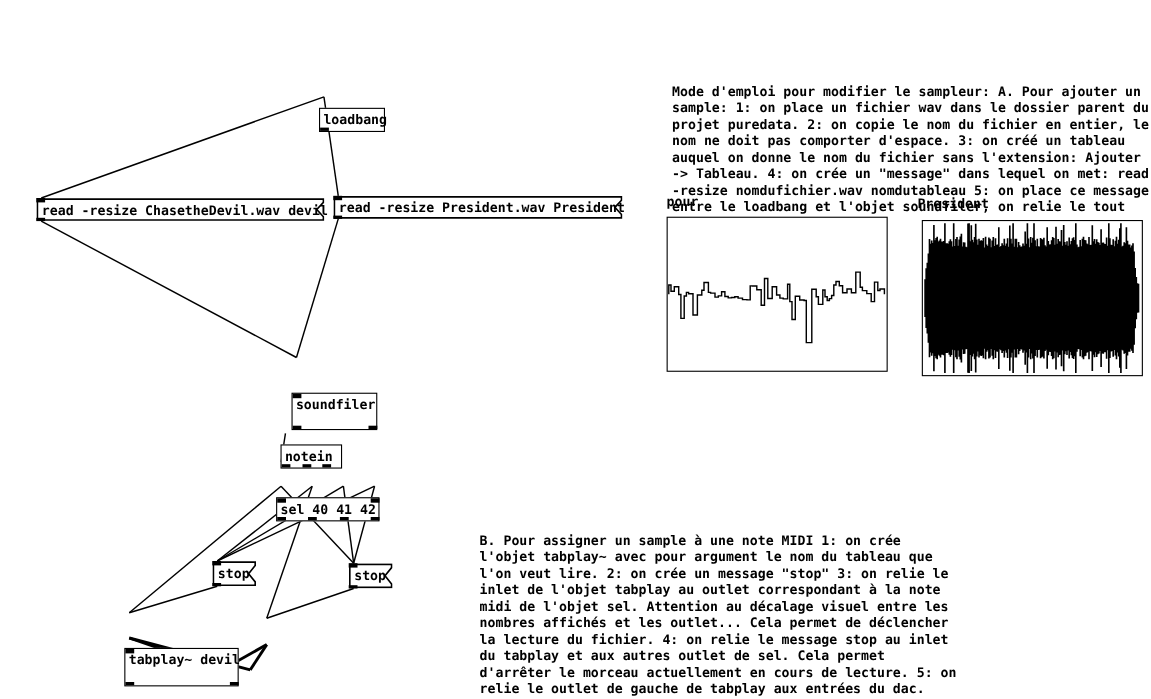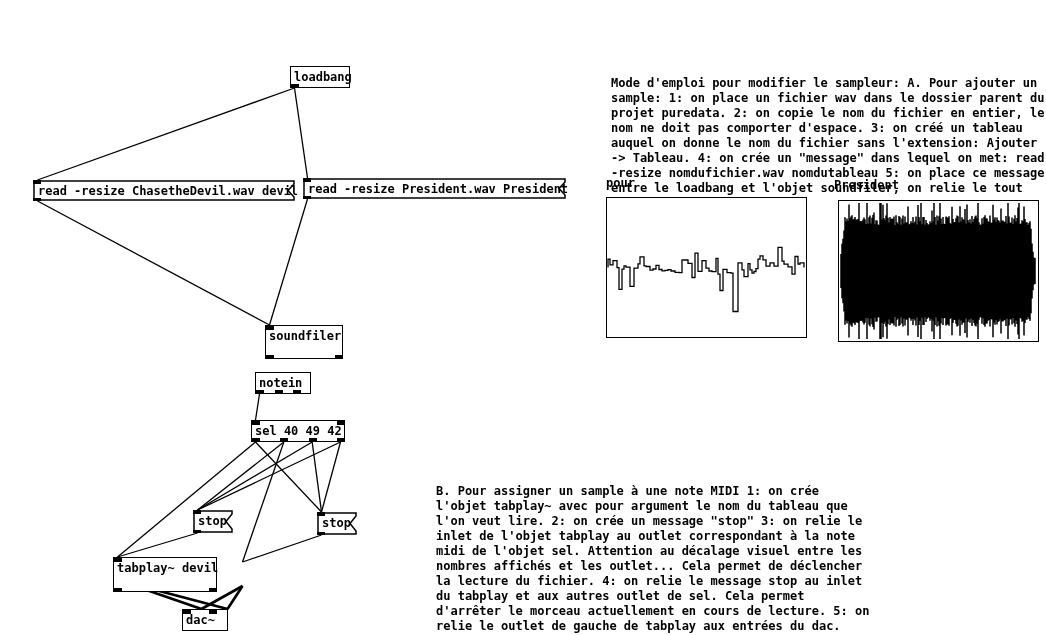--- a/index.html
+++ b/index.html
@@ -1,21 +1,21 @@
 <!DOCTYPE html>
 <html><head>
 <meta charset="utf-8">
 <style>
   html,body{margin:0;padding:0;background:#fff;}
   #canvas{position:relative;width:1046px;height:635px;background:#fff;overflow:hidden;
           font-family:"DejaVu Sans Mono",monospace;font-weight:bold;color:#000;}
   #wires{position:absolute;left:0;top:0;z-index:1;}
   .node{position:absolute;background:#fff;z-index:2;box-sizing:border-box;
         font:bold 12px "DejaVu Sans Mono",monospace;white-space:nowrap;}
-  .obj{border:1.5px solid #000;padding:2.5px 0 0 3px;}
+  .obj{border:1.5px solid #000;padding:2.5px 0 0 3px;margin-top:32px;}
   .msg{background:transparent;padding:3.5px 0 0 5px;}
   .msg .flag{position:absolute;left:0;top:0;}
   .lbl{position:relative;}
   .port{position:absolute;width:8px;height:3.5px;background:#000;z-index:3;}
   .comment{position:absolute;z-index:2;font:bold 12px/15px "DejaVu Sans Mono",monospace;white-space:pre;margin-top:24px;}
   .graph{position:absolute;z-index:2;border:1.6px solid #000;background:#fff;box-sizing:border-box;}
   .graph-label{position:absolute;z-index:2;font:bold 12px "DejaVu Sans Mono",monospace;}
 </style>
 </head>
 <body>
@@ -80,21 +80,21 @@
   <div class="graph" style="left:838px;top:200px;width:201px;height:142px">
     <svg class="wave" width="199" height="140">
         <path fill="none" stroke="#000" d="M2,52.9V87.1M3,42.8V97.2M4,37.8V102.2M5,29.5V110.5M6,16.2V123.8M7,20.6V119.4M8,17.6V122.4M9,19.8V120.2M10,3.5V136.5M11,17.3V122.7M12,15.4V124.6M13,14.3V125.7M14,18.5V121.5M15,17.7V122.3M16,16.1V123.9M17,18.5V121.5M18,18.6V121.4M19,18.0V122.0M20,2.0V138.0M21,20.2V119.8M22,20.1V119.9M23,20.6V119.4M24,18.4V121.6M25,16.6V123.4M26,18.3V121.7M27,23.1V116.9M28,2.0V138.0M29,22.7V117.3M30,16.3V123.7M31,14.5V125.5M32,22.4V117.6M33,16.7V123.3M34,14.1V125.9M35,11.4V128.6M36,23.2V116.8M37,19.2V120.8M38,19.5V120.5M39,23.4V116.6M40,23.8V116.2M41,2.1V137.9M42,2.0V138.0M43,18.3V121.7M44,3.8V136.2M45,16.9V123.1M46,19.3V120.7M47,14.5V125.5M48,2.3V137.7M49,16.8V123.2M50,21.4V118.6M51,16.0V124.0M52,18.0V122.0M53,17.4V122.6M54,17.8V122.2M55,15.4V124.6M56,23.9V116.1M57,14.3V125.7M58,21.2V118.8M59,22.7V117.3M60,15.0V125.0M61,16.1V123.9M62,23.8V116.2M63,17.6V122.4M64,14.5V125.5M65,22.6V117.4M66,15.6V124.4M67,21.4V118.6M68,21.3V118.7M69,5.5V134.5M70,23.6V116.4M71,22.7V117.3M72,20.2V119.8M73,21.9V118.1M74,16.0V124.0M75,22.3V117.7M76,20.4V119.6M77,15.6V124.4M78,23.4V116.6M79,3.9V136.1M80,16.1V123.9M81,20.3V119.7M82,2.0V138.0M83,23.3V116.7M84,16.1V123.9M85,16.1V123.9M86,23.8V116.2M87,19.0V121.0M88,21.9V118.1M89,23.4V116.6M90,23.2V116.8M91,20.3V119.7M92,22.3V117.7M93,9.4V130.6M94,20.5V119.5M95,2.0V138.0M96,15.9V124.1M97,23.7V116.3M98,14.5V125.5M99,19.7V120.3M100,15.2V124.8M101,2.0V138.0M102,17.4V122.6M103,22.9V117.1M104,16.1V123.9M105,22.8V117.2M106,23.1V116.9M107,15.4V124.6M108,16.3V123.7M109,16.9V123.1M110,15.2V124.8M111,22.0V118.0M112,23.0V117.0M113,5.7V134.3M114,18.0V122.0M115,21.3V118.7M116,21.1V118.9M117,17.3V122.7M118,14.5V125.5M119,15.3V124.7M120,21.5V118.5M121,5.2V134.8M122,20.6V119.4M123,16.3V123.7M124,18.3V121.7M125,18.5V121.5M126,8.0V132.0M127,22.4V117.6M128,3.5V136.5M129,18.9V121.1M130,21.6V118.4M131,18.3V121.7M132,22.4V117.6M133,15.0V125.0M134,21.1V118.9M135,18.1V121.9M136,15.5V124.5M137,14.6V125.4M138,17.2V122.8M139,2.0V138.0M140,21.3V118.7M141,23.7V116.3M142,23.4V116.6M143,17.2V122.8M144,22.8V117.2M145,16.0V124.0M146,14.3V125.7M147,17.2V122.8M148,17.5V122.5M149,20.3V119.7M150,21.0V119.0M151,14.5V125.5M152,21.8V118.2M153,21.5V118.5M154,3.7V136.3M155,18.4V121.6M156,16.3V123.7M157,20.7V119.3M158,16.4V123.6M159,18.9V121.1M160,19.7V120.3M161,21.8V118.2M162,7.4V132.6M163,19.6V120.4M164,19.5V120.5M165,20.7V119.3M166,20.8V119.2M167,14.9V125.1M168,22.5V117.5M169,2.0V138.0M170,15.6V124.4M171,21.5V118.5M172,21.8V118.2M173,16.6V123.4M174,22.9V117.1M175,17.8V122.2M176,14.3V125.7M177,20.6V119.4M178,16.9V123.1M179,6.6V133.4M180,2.0V138.0M181,23.1V116.9M182,22.4V117.6M183,19.3V120.7M184,20.2V119.8M185,5.5V134.5M186,17.9V122.1M187,21.3V118.7M188,21.3V118.7M189,23.9V116.1M190,22.1V117.9M191,20.2V119.8M192,27.7V112.3M193,42.6V97.4M194,50.8V89.2M195,56.6V83.4M196,57.0V83.0" stroke-width="1.5"></path>
       </svg>
   </div>
 
   <div class="node obj" style="left:255px;top:372px;width:56px;height:22px">
     <span class="lbl">notein</span>
   <i class="port" style="left: 0px; bottom: 0px;"></i><i class="port" style="left: 18.5px; bottom: 0px;"></i><i class="port" style="left: 37px; bottom: 0px;"></i></div>
   <div class="node obj" style="left:251px;top:420px;width:94px;height:22px">
-    <span class="lbl">sel 40 49 42</span>
+    <span class="lbl">sel 40 41 42</span>
   <i class="port" style="left: 0px; top: 0px;"></i><i class="port" style="left: 85px; top: 0px;"></i><i class="port" style="left: 0px; bottom: 0px;"></i><i class="port" style="left: 28.3333px; bottom: 0px;"></i><i class="port" style="left: 56.6667px; bottom: 0px;"></i><i class="port" style="left: 85px; bottom: 0px;"></i></div>
   <div class="node msg" style="left:193px;top:510px;width:40px;height:23px"><svg class="flag" width="40" height="23">
         <polygon points="1,1 39,1 39,4 33,11.5 39,19 39,22 1,22" fill="#fff" stroke="#000" stroke-width="1.5"></polygon>
       </svg>
     <span class="lbl">stop</span>
   <i class="port" style="left: 0px; top: 0px;"></i><i class="port" style="left: 0px; bottom: 0px;"></i></div>
   <div class="node msg" style="left:317px;top:512px;width:40px;height:23px"><svg class="flag" width="40" height="23">
         <polygon points="1,1 39,1 39,4 33,11.5 39,19 39,22 1,22" fill="#fff" stroke="#000" stroke-width="1.5"></polygon>
       </svg>
     <span class="lbl">stop</span>

